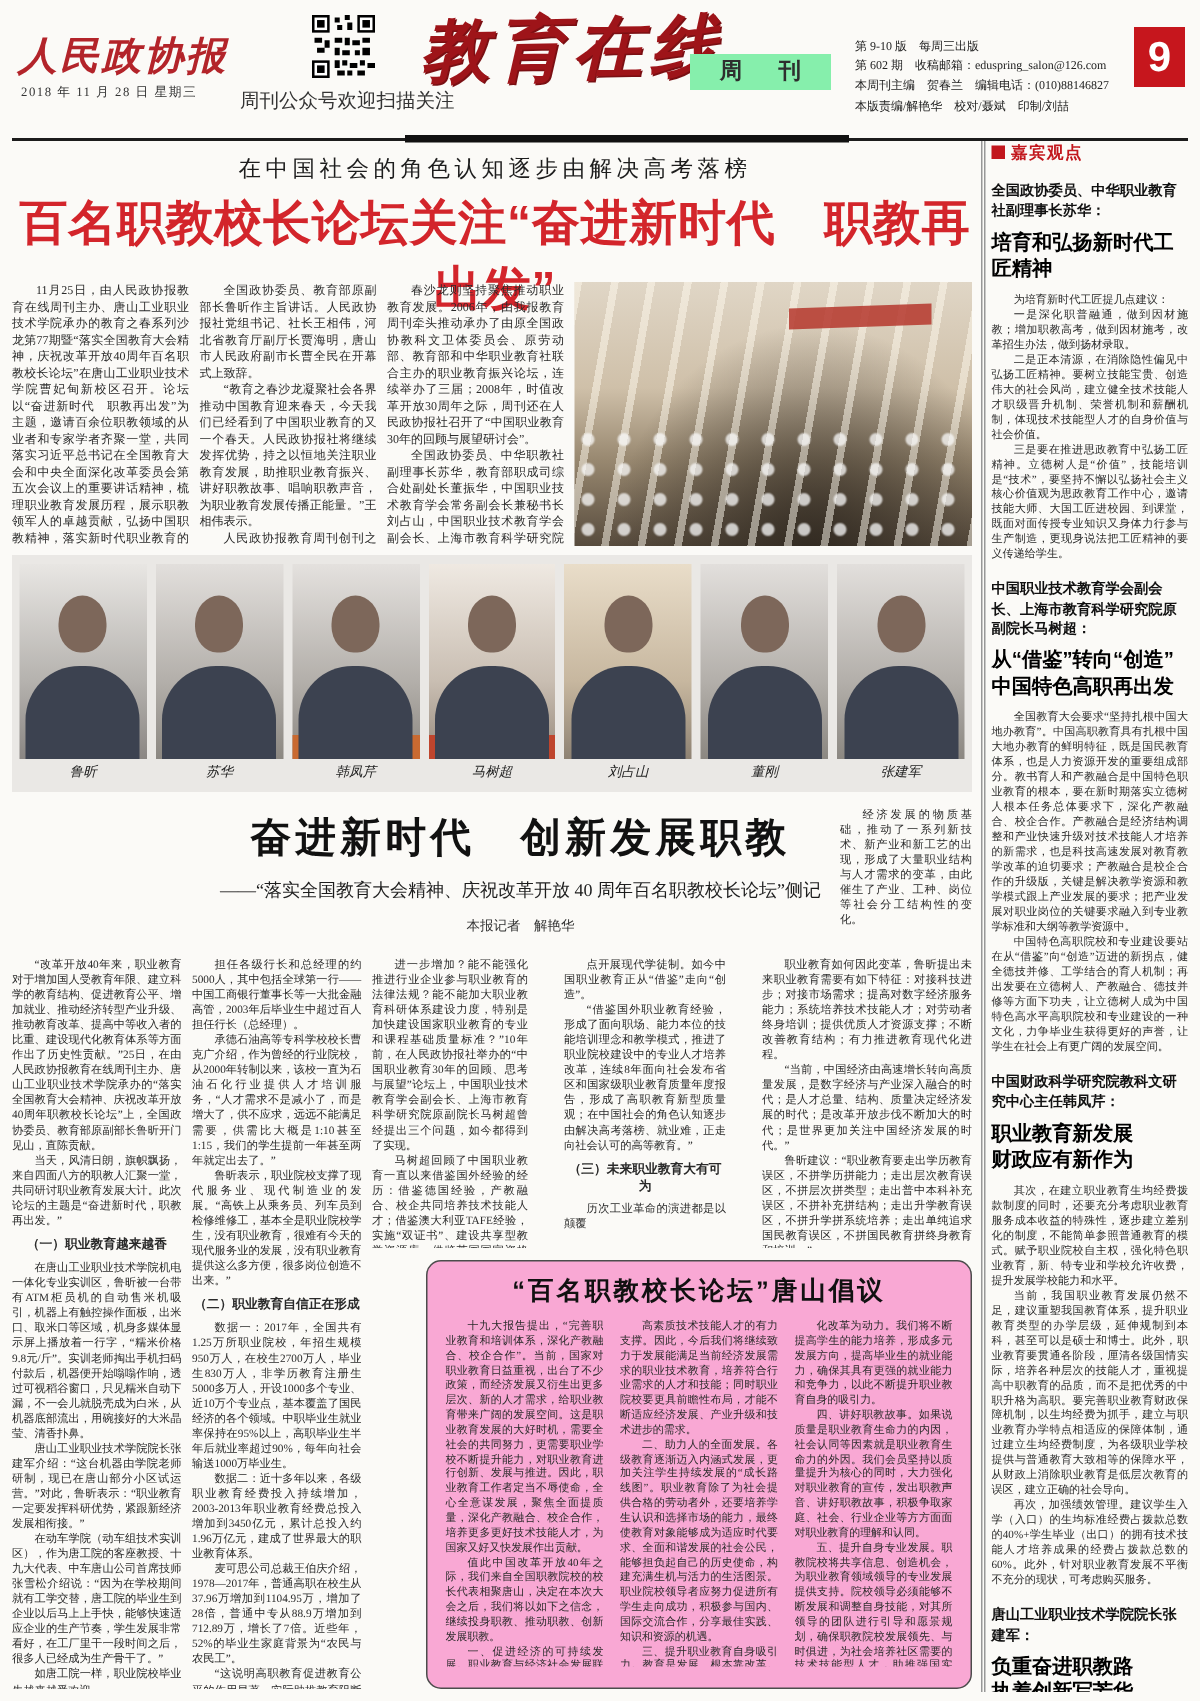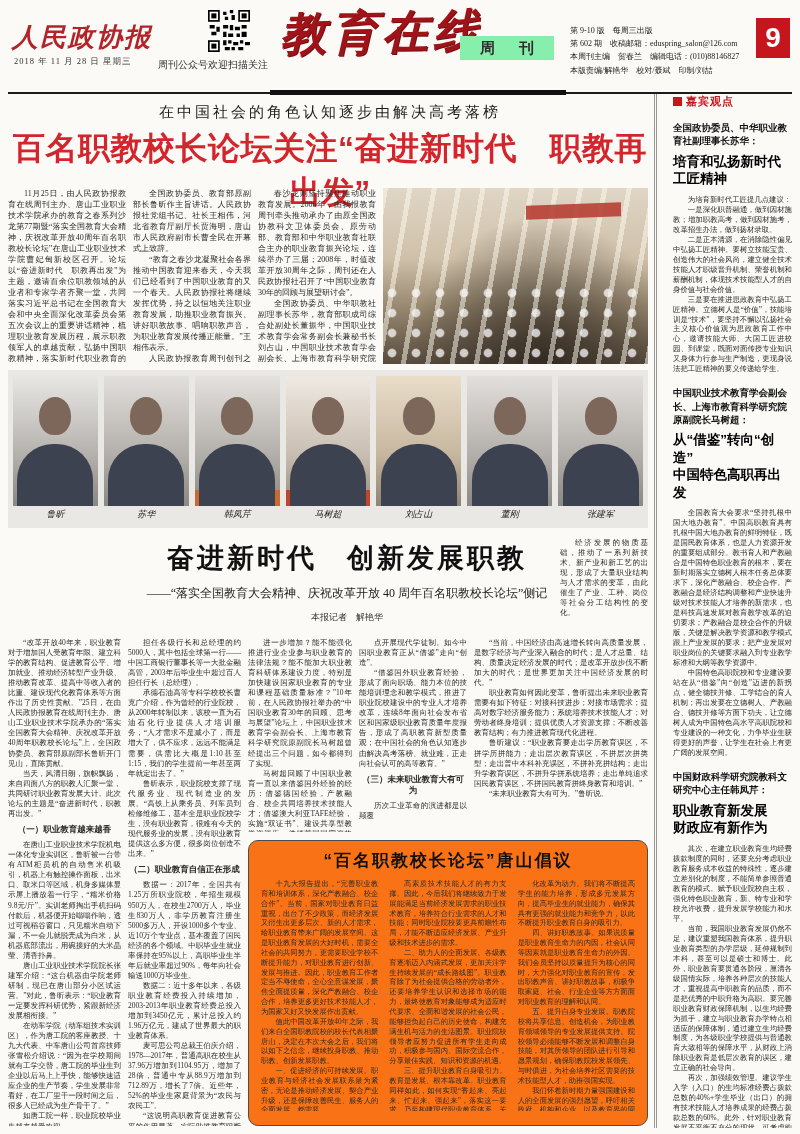--- a/index.html
+++ b/index.html
@@ -4,21 +4,21 @@
 <style>
   html,body{margin:0;padding:0;}
   body{width:800px;height:1134px;background:#fbfaf7;font-family:"Liberation Serif","DejaVu Serif",serif;color:#2a2a2a;overflow:hidden;position:relative;}
   .page{position:absolute;inset:0;padding:6px 8px;box-sizing:border-box;}
 
   
   .masthead{position:relative;height:86px;border-bottom:2px solid #1c1c1c;}
   .paper-name{position:absolute;left:4px;top:14px;font-size:26px;font-weight:bold;font-style:italic;color:#b3242a;letter-spacing:2px;}
   .paper-date{position:absolute;left:6px;top:50px;font-size:8.5px;letter-spacing:1px;color:#333;}
   .qr{position:absolute;left:200px;top:4px;width:42px;height:42px;}
-  .qr-cap{position:absolute;left:150px;top:52px;width:145px;text-align:left;font-size:10px;color:#333;}
+  .qr-cap{position:absolute;left:150px;top:52px;width:145px;text-align:right;font-size:13px;color:#333;}
   .section-title{position:absolute;left:272px;top:-4px;font-size:46px;font-weight:bold;font-style:italic;color:#9e1419;letter-spacing:5px;transform:rotate(-1deg);text-shadow:1px 1px 0 #7a0f13;}
   .weekly{position:absolute;left:452px;top:30px;width:94px;height:24px;background:#86efac;color:#2e2e2e;font-family:"Liberation Sans",sans-serif;font-weight:bold;font-size:15px;letter-spacing:10px;text-align:center;line-height:24px;text-indent:10px;}
   .mast-info{position:absolute;left:562px;top:18px;width:196px;font-size:8px;line-height:1.65;color:#222;}
   .page-num{position:absolute;right:2px;top:12px;width:34px;height:40px;background:#c6161d;color:#fff;font-family:"Liberation Sans",sans-serif;font-weight:bold;font-size:28px;text-align:center;line-height:40px;}
   .rule-thick{position:absolute;left:262px;bottom:-3px;width:296px;height:5px;background:#111;}
 
   
   .lead{width:644px;margin-top:9px;}
   .kicker{text-align:center;font-size:15px;letter-spacing:3px;color:#1d1d1d;}
   .headline{text-align:center;margin-top:5px;font-family:Liberation Sans, sans-serif;font-weight:900;font-size:32px;letter-spacing:0.5px;color:#d3252b;}
@@ -58,29 +58,29 @@
   .fsub{font-size:12px;margin-top:9px;color:#1d1d1d;text-align:center;}
   .fby{font-size:9px;margin-top:9px;color:#333;}
   .fh-aside{width:88px;font-size:7.5px;line-height:1.35;overflow:hidden;}
 
   
   .fbody{display:flex;gap:7px;margin-top:4px;height:488px;}
   .fcolgroup{width:233px;display:flex;gap:7px;}
   .fcol{font-size:7.5px;line-height:1.34;overflow:hidden;}
   .fcolgroup .fcol{width:113px;height:488px;}
   .rstack{flex:1;display:flex;flex-direction:column;}
-  .rcols{display:flex;gap:7px;height:194px;overflow:hidden;}
+  .rcols{display:flex;gap:24px;height:194px;overflow:hidden;}
   .c3{width:104px;}.c4{width:108px;}.c5{flex:1;}
-  .pbox{flex:1;margin-top:8px;border:1.5px solid #4c4c4c;border-radius:10px;padding:8px 12px;overflow:hidden;background:#f97316;}
+  .pbox{flex:1;margin-top:8px;border:1.5px solid #4c4c4c;border-radius:10px;padding:8px 12px;overflow:hidden;background:#f9a8d4;margin-left:36px;}
   .pbox-title{text-align:center;font-family:"Liberation Sans",sans-serif;font-weight:bold;font-size:17px;letter-spacing:2px;color:#111;}
   .pbox-cols{display:flex;gap:11px;margin-top:7px;height:232px;overflow:hidden;}
   .bcol{flex:1;font-size:7.3px;line-height:1.35;overflow:hidden;}
 
   
-  .sidebar{position:absolute;left:654px;top:94px;width:138px;height:1034px;border-left:3px double #979797;padding-left:16px;box-sizing:border-box;overflow:hidden;}
+  .sidebar{position:absolute;left:654px;top:94px;width:138px;height:1034px;border-left:3px double #979797;padding-left:4px;box-sizing:border-box;overflow:hidden;}
   .sb-head{color:#c2171d;font-weight:bold;font-size:11px;font-family:"Liberation Sans",sans-serif;letter-spacing:1px;display:flex;align-items:center;gap:4px;}
   .sq{width:9px;height:9px;background:#c2171d;display:inline-block;}
   .sb-item{margin-top:12px;}
   .sb-speaker{font-family:"Liberation Sans",sans-serif;font-weight:bold;font-size:9.5px;line-height:1.4;color:#111;}
   .sb-title{font-family:"Liberation Sans",sans-serif;font-weight:bold;font-size:13.5px;line-height:1.3;margin:5px 0 7px;color:#000;}
   .sb-body p{font-size:7.4px;line-height:1.35;margin:0;text-indent:2em;text-align:justify;}
 </style>
 </head>
 <body>
 
@@ -210,22 +210,22 @@
               <p class="p">进一步增加？能不能强化推进行业企业参与职业教育的法律法规？能不能加大职业教育科研体系建设力度，特别是加快建设国家职业教育的专业和课程基础质量标准？”10年前，在人民政协报社举办的“中国职业教育30年的回顾、思考与展望”论坛上，中国职业技术教育学会副会长、上海市教育科学研究院原副院长马树超曾经提出三个问题，如今都得到了实现。</p>
               <p class="p">马树超回顾了中国职业教育一直以来借鉴国外经验的经历：借鉴德国经验，产教融合、校企共同培养技术技能人才；借鉴澳大利亚TAFE经验，实施“双证书”、建设共享型教学资源库；借鉴英国国家资格框架下的现代学徒制经验，试</p>
             </div>
           <div class="fcol c4">
               <p class="p">点开展现代学徒制。如今中国职业教育正从“借鉴”走向“创造”。</p>
               <p class="p">“借鉴国外职业教育经验，形成了面向职场、能力本位的技能培训理念和教学模式，推进了职业院校建设中的专业人才培养改革，连续8年面向社会发布省区和国家级职业教育质量年度报告，形成了高职教育新型质量观；在中国社会的角色认知逐步由解决高考落榜、就业难，正走向社会认可的高等教育。”</p>
               <div class="sech">（三）未来职业教育大有可为</div>
               <p class="p">历次工业革命的演进都是以颠覆</p>
             </div>
           <div class="fcol c5">
+              <p class="p">职业教育如何因此变革，鲁昕提出未来职业教育需要有如下特征：对接科技进步；对接市场需求；提高对数字经济服务能力；系统培养技术技能人才；对劳动者终身培训；提供优质人才资源支撑；不断改善教育结构；有力推进教育现代化进程。</p>
               <p class="p">“当前，中国经济由高速增长转向高质量发展，是数字经济与产业深入融合的时代；是人才总量、结构、质量决定经济发展的时代；是改革开放步伐不断加大的时代；是世界更加关注中国经济发展的时代。”</p>
-              <p class="p">职业教育如何因此变革，鲁昕提出未来职业教育需要有如下特征：对接科技进步；对接市场需求；提高对数字经济服务能力；系统培养技术技能人才；对劳动者终身培训；提供优质人才资源支撑；不断改善教育结构；有力推进教育现代化进程。</p>
               <p class="p">鲁昕建议：“职业教育要走出学历教育误区，不拼学历拼能力；走出层次教育误区，不拼层次拼类型；走出普中本科补充误区，不拼补充拼结构；走出升学教育误区，不拼升学拼系统培养；走出单纯追求国民教育误区，不拼国民教育拼终身教育和培训。”</p>
               <p class="p">“未来职业教育大有可为。”鲁昕说。</p>
             </div>
         </div>
         <div class="pbox">
           <div class="pbox-title">“百名职教校长论坛”唐山倡议</div>
           <div class="pbox-cols">
             <div class="bcol">
                 <p class="p">十九大报告提出，“完善职业教育和培训体系，深化产教融合、校企合作”。当前，国家对职业教育日益重视，出台了不少政策，而经济发展又衍生出更多层次、新的人才需求，给职业教育带来广阔的发展空间。这是职业教育发展的大好时机，需要全社会的共同努力，更需要职业学校不断提升能力，对职业教育进行创新、发展与推进。因此，职业教育工作者定当不辱使命，全心全意谋发展，聚焦全面提质量，深化产教融合、校企合作，培养更多更好技术技能人才，为国家又好又快发展作出贡献。</p>
                 <p class="p">值此中国改革开放40年之际，我们来自全国职教院校的校长代表相聚唐山，决定在本次大会之后，我们将以如下之信念，继续投身职教、推动职教、创新发展职教。</p>

